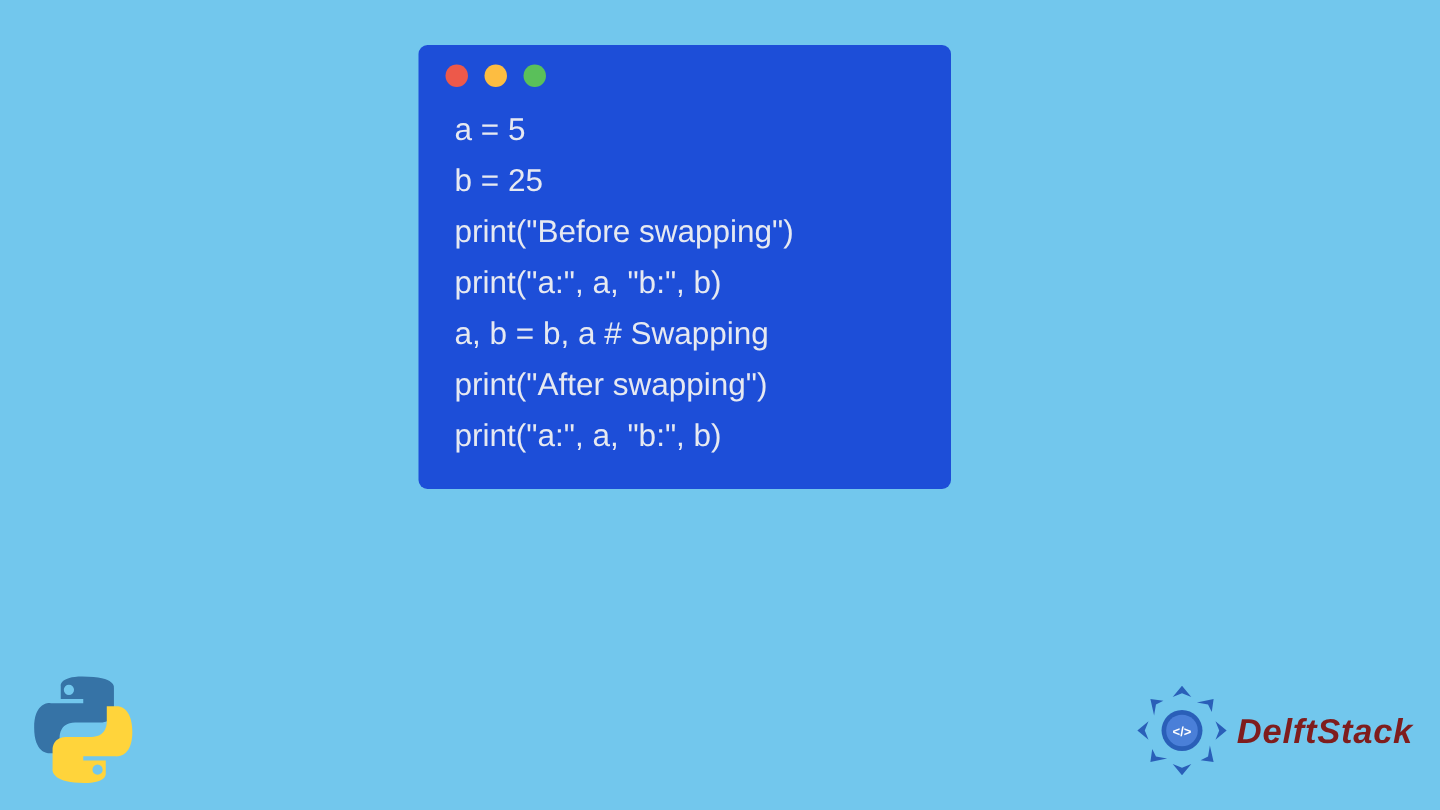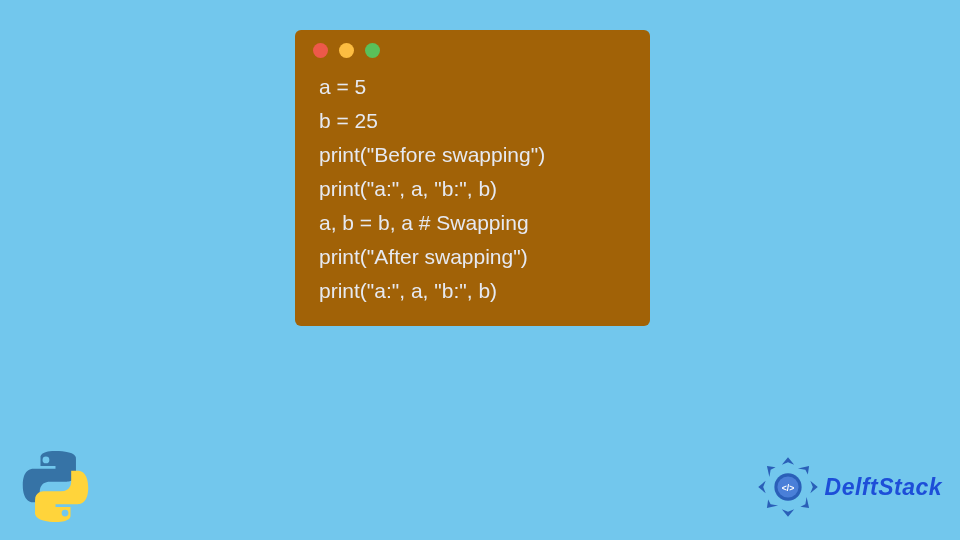--- a/index.html
+++ b/index.html
@@ -7,24 +7,23 @@
   body {
     background: #72c7ed;
     font-family: Arial, Helvetica, sans-serif;
     position: relative;
   }
   .code-window {
     position: absolute;
     left: 279px;
     top: 30px;
     width: 355px;
-    background: #a16207;
+    background: #1d4ed8;
     border-radius: 6px;
     padding: 0 0 18px 0;
-    margin-left: 16px;
   }
   .titlebar {
     height: 40px;
     display: flex;
     align-items: center;
     gap: 11px;
     padding-left: 18px;
   }
   .dot {
     width: 15px; height: 15px;
@@ -54,21 +53,21 @@
     bottom: 22px;
     display: flex;
     align-items: center;
     gap: 6px;
   }
   .delft-badge {
     width: 62px; height: 62px;
     position: relative;
   }
   .delft-text {
-    color: #1d4ed8;
+    color: #7f1d1d;
     font-weight: 700;
     font-size: 23px;
     font-style: italic;
     letter-spacing: 0.5px;
   }
 </style>
 </head>
 <body>
 
 <div class="code-window">

